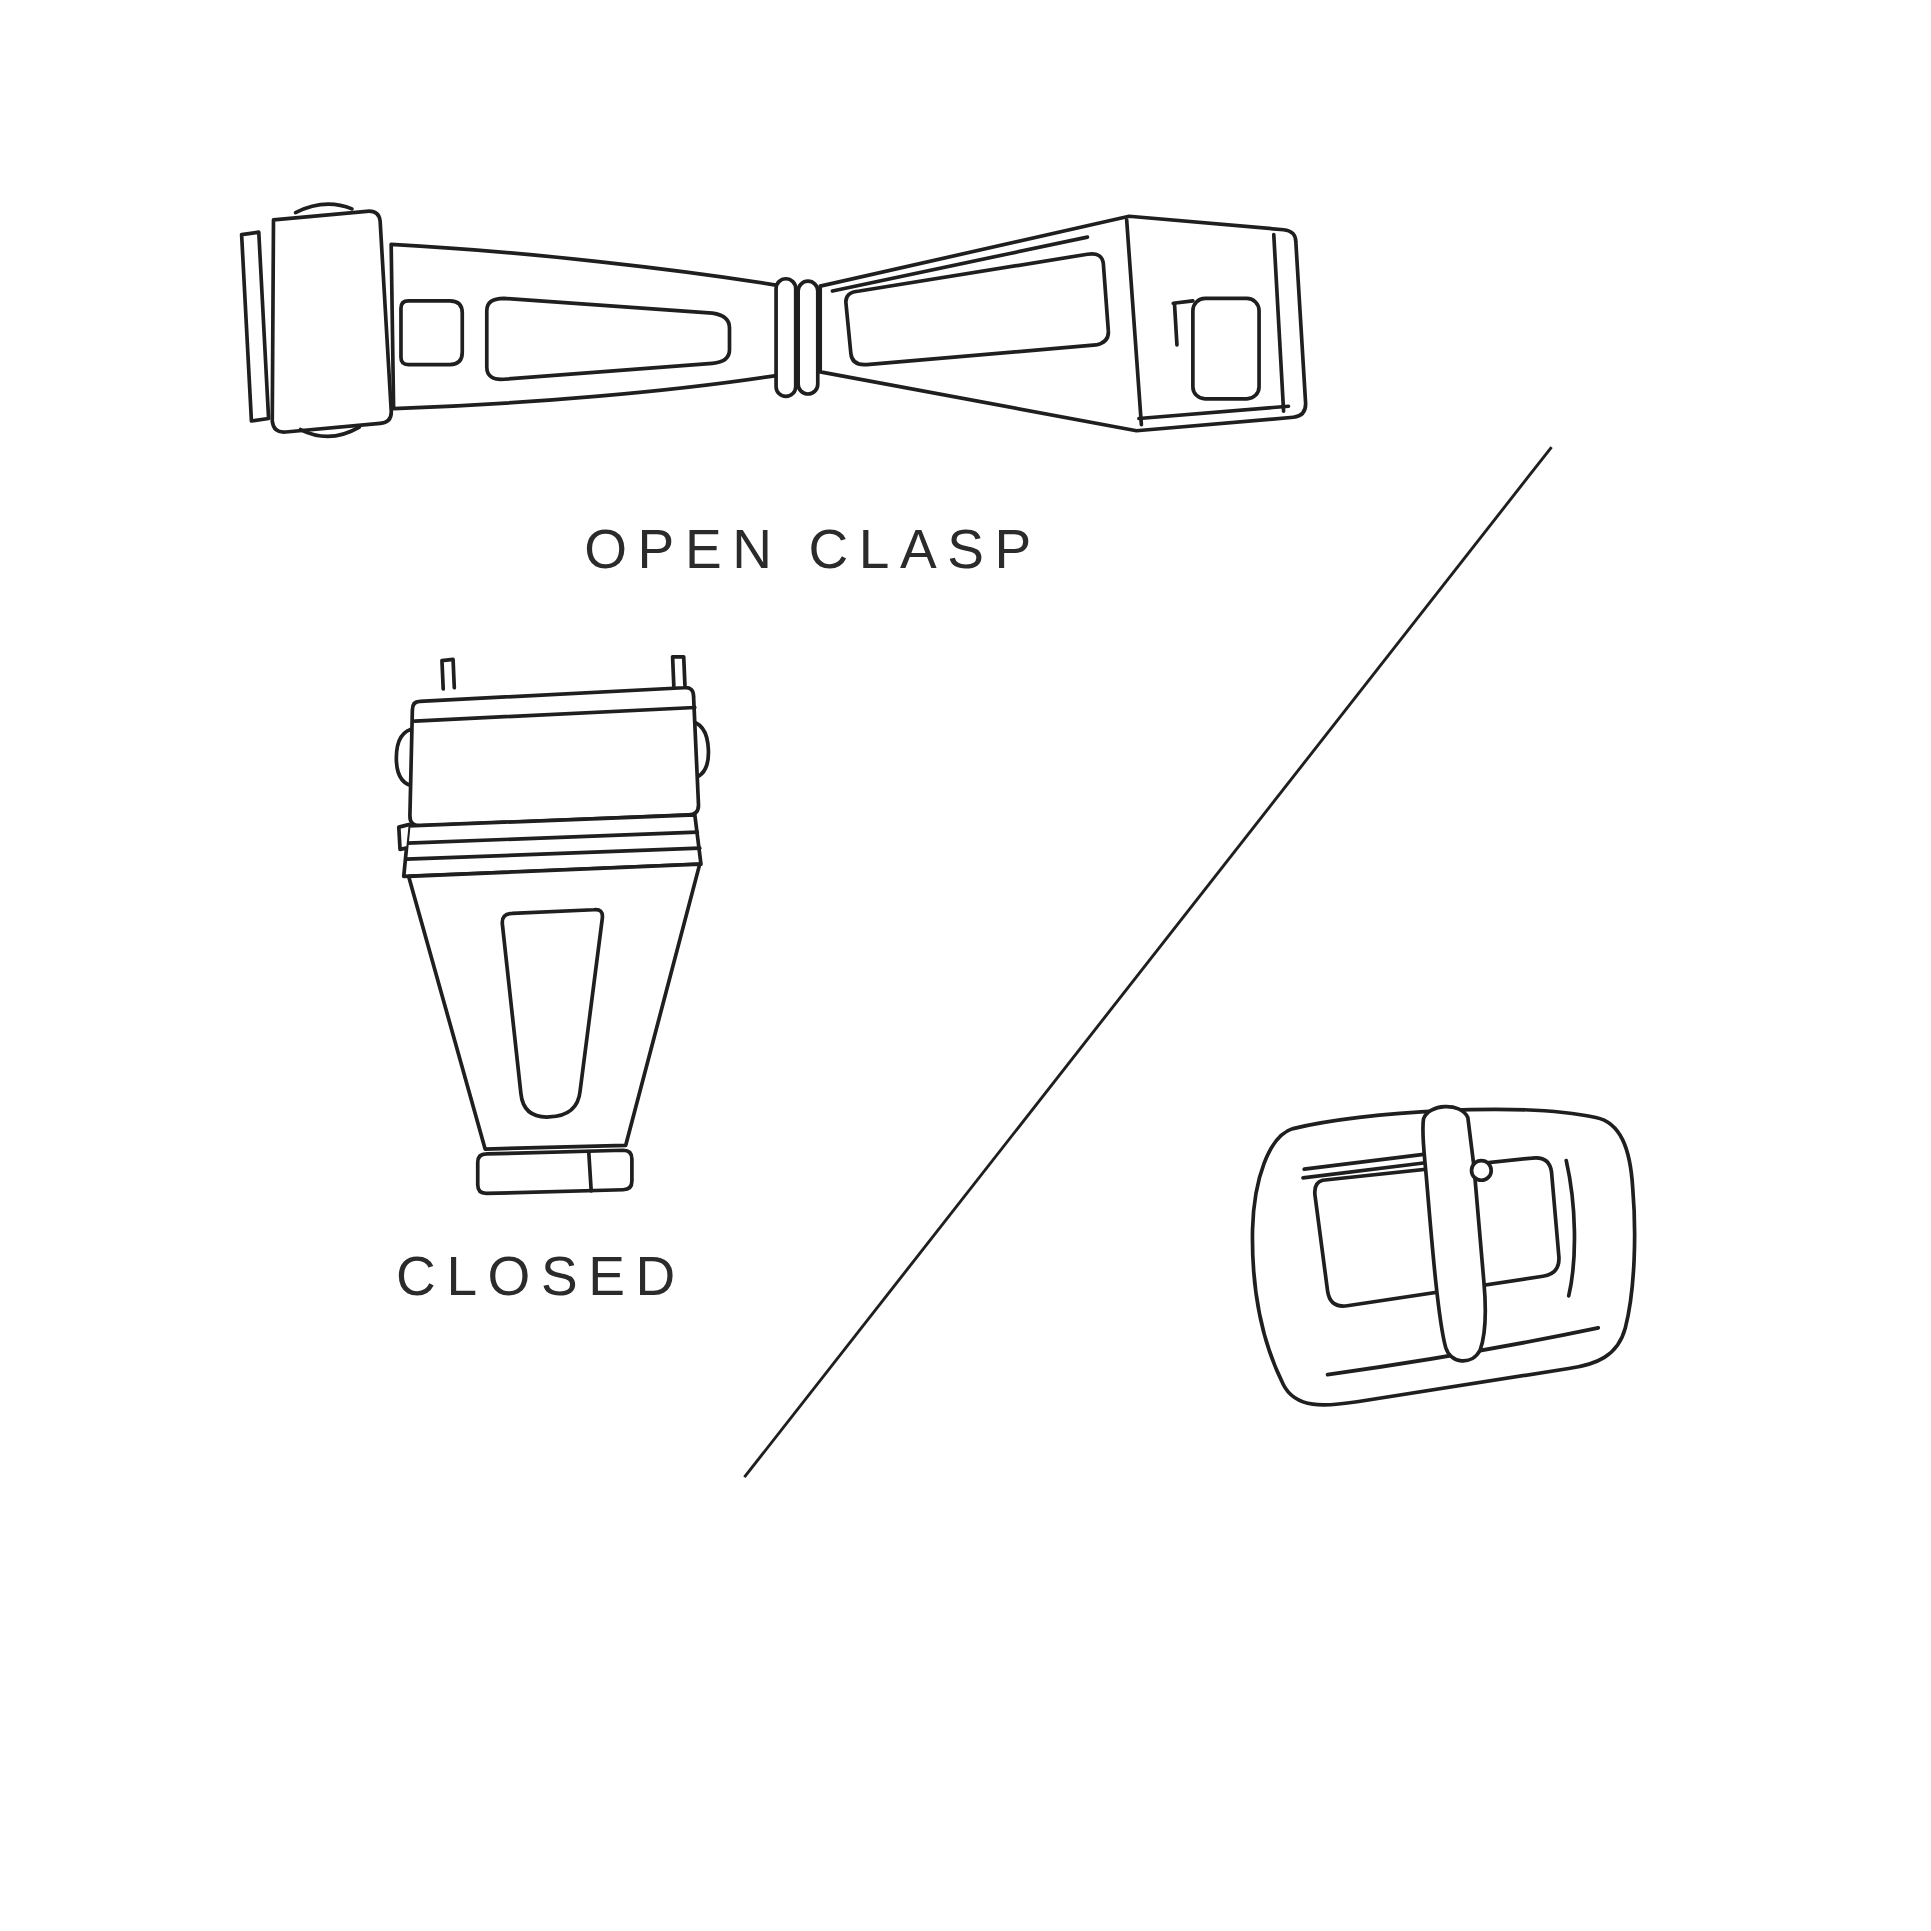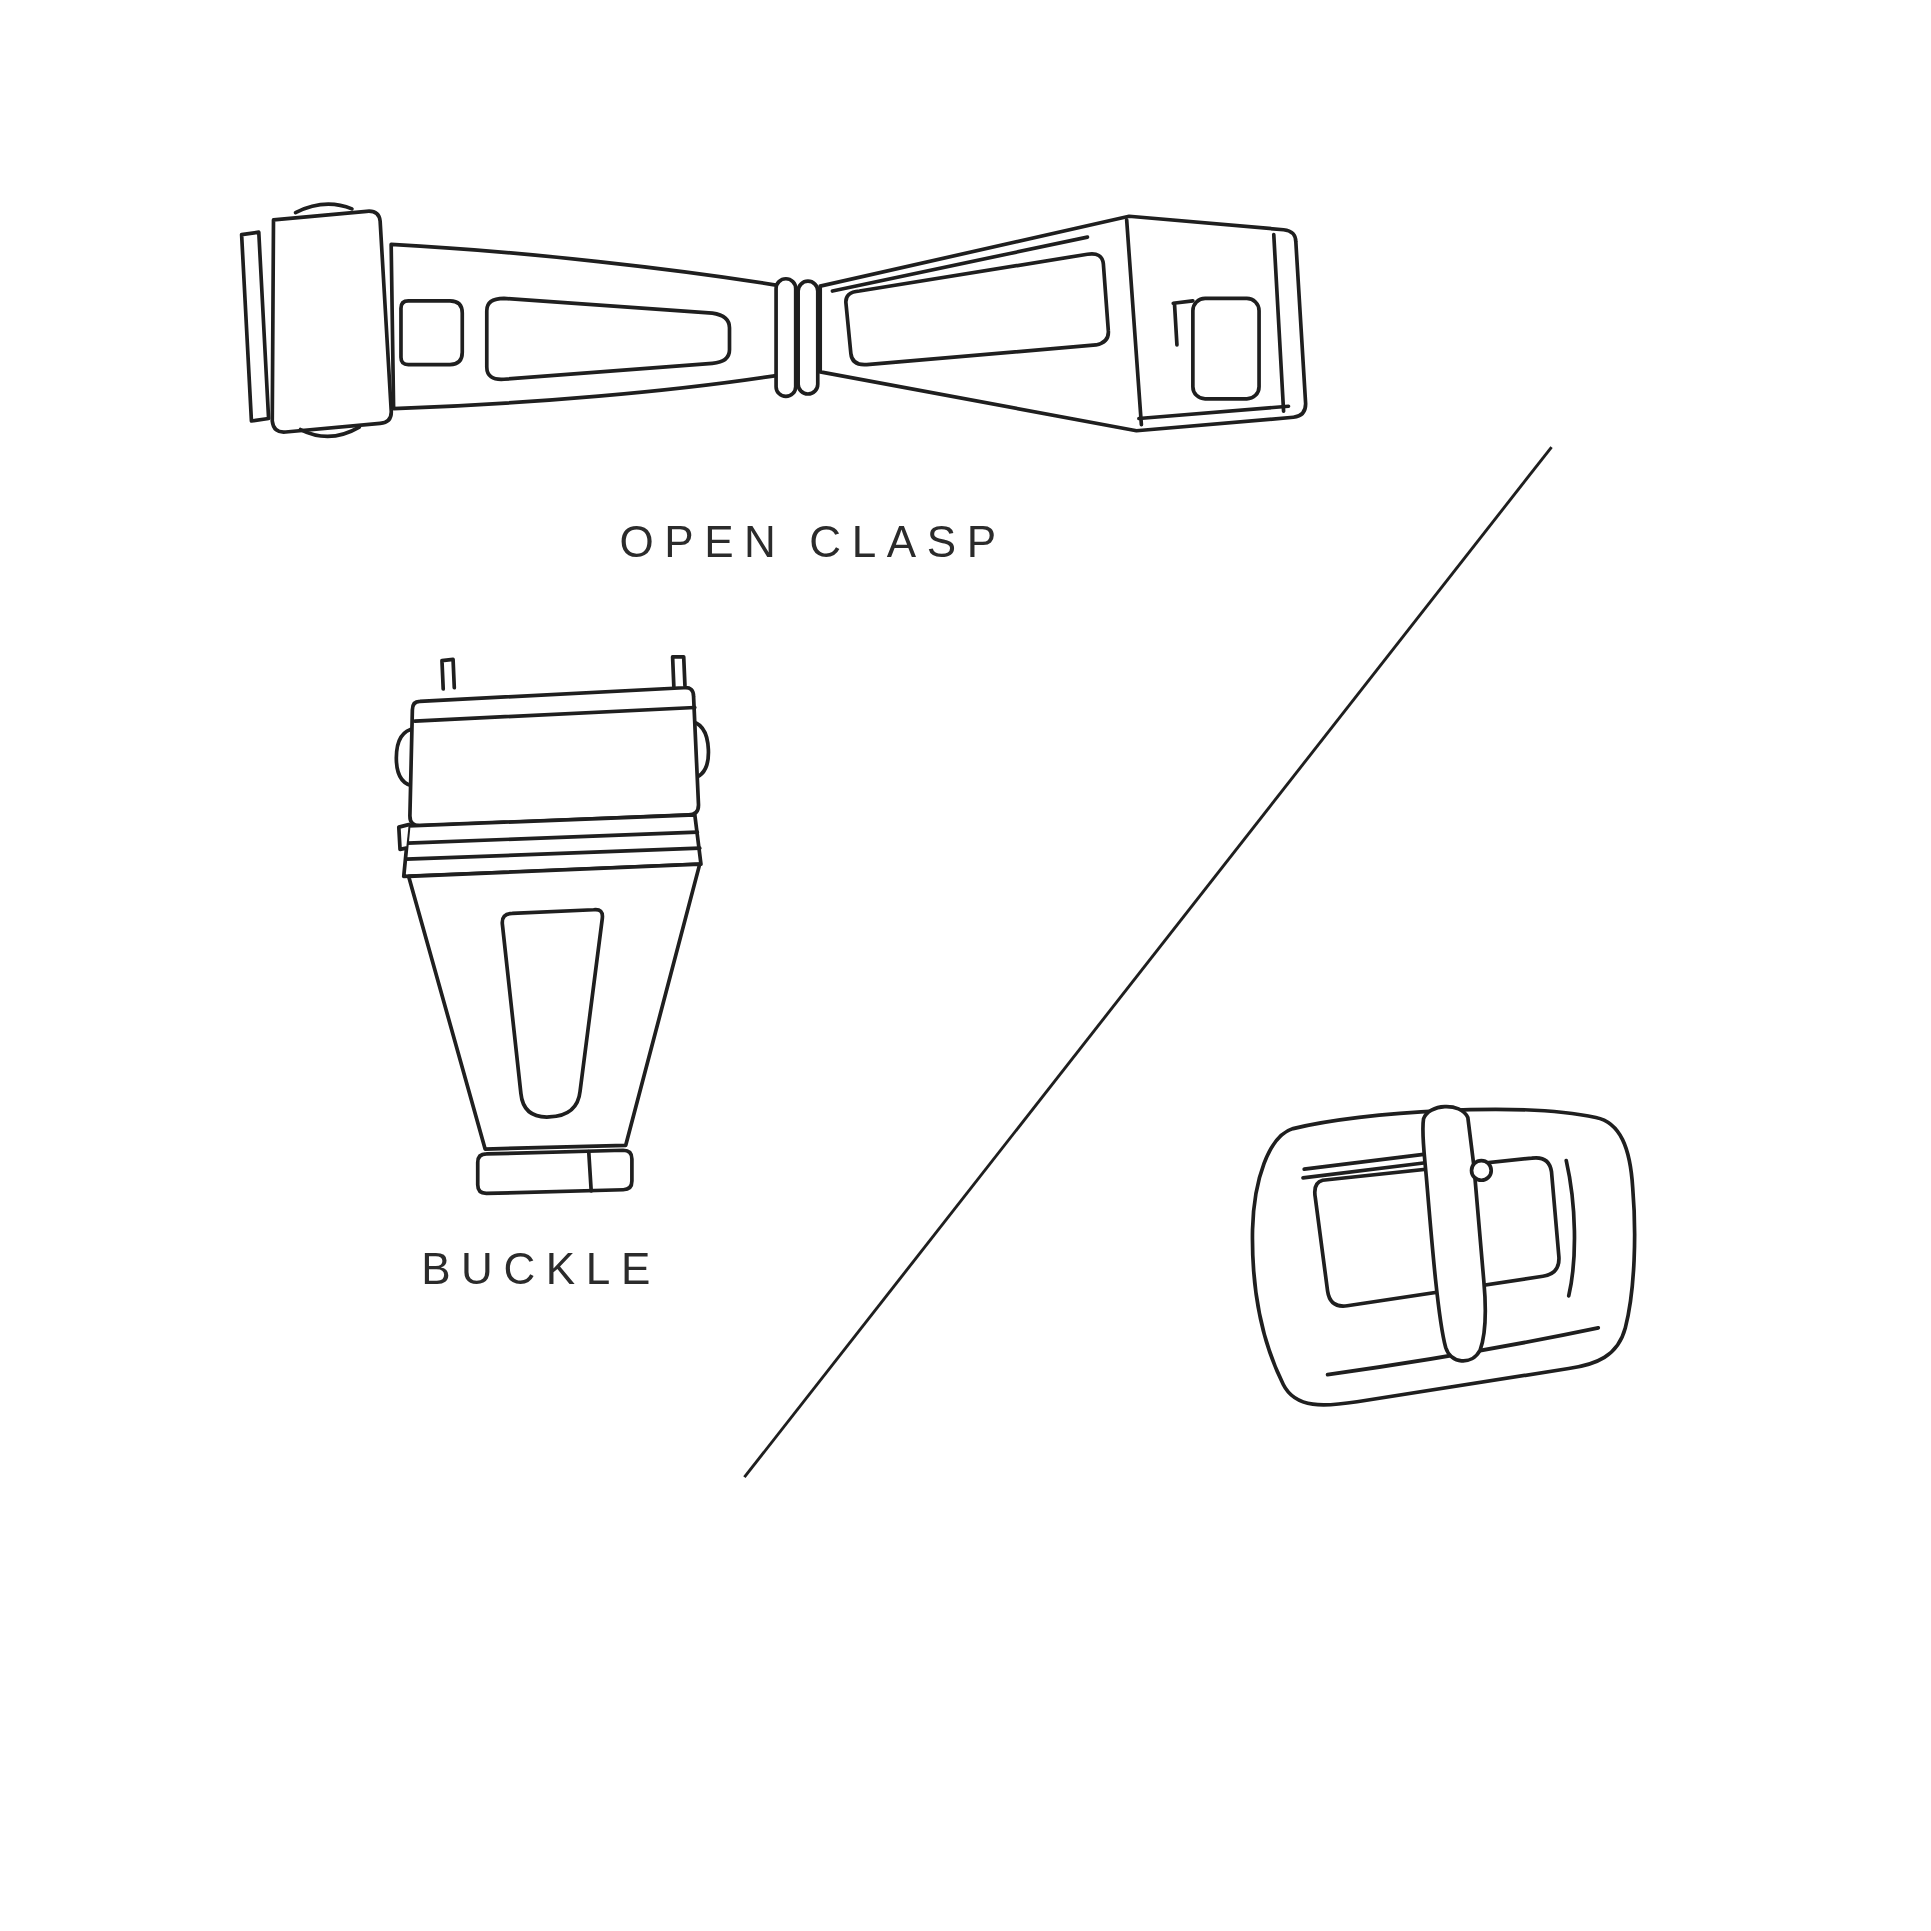--- a/index.html
+++ b/index.html
@@ -10,21 +10,21 @@
     background: #ffffff;
     font-family: "Liberation Sans", sans-serif;
     color: #1f1f1f;
     overflow: hidden;
   }
   .illus { position: absolute; }
   .illus svg { display: block; }
   .caption {
     position: absolute;
     transform: translateX(-50%);
-    font-size: 44px;
+    font-size: 55px;
     font-weight: 400;
     letter-spacing: 10.6px;
     color: #2b2b2b;
     white-space: nowrap;
   }
   .caption-open  { left: 813px; top: 517px; }
   .caption-closed{ left: 541px; top: 1244px; }
   .page-title {
     position: absolute;
     left: 966px; top: 1726px;
@@ -93,21 +93,21 @@
 
         <path d="M 20,182 L 256,172 L 196,400 L 82,403 Z"></path>
         <path fill="none" d="M 104,212 L 170,209 Q 178,208 177,216 L 159,356 Q 157,376 134,377 Q 113,378 111,358 L 96,221 Q 95,212 104,212 Z"></path>
 
         <path d="M 83,407 L 194,404 Q 201,404 201,411 L 201,429 Q 201,436 194,436 L 83,439 Q 76,439 76,432 L 76,414 Q 76,407 83,407 Z"></path>
         <path fill="none" d="M 166,405 L 168,437"></path>
       </g>
     </svg>
   </div>
 
-  <div class="caption caption-closed">BUCKLE</div>
+  <div class="caption caption-closed">CLOSED</div>
 
   <svg class="divider-svg" width="1931" height="1931" viewBox="0 0 2000 2000">
     <line x1="1607" y1="463" x2="771" y2="1530" stroke="#1f1f1f" stroke-width="3"></line>
   </svg>
 
   <div class="illus" style="left:1239px; top:1099px; width:406px;">
     <svg viewBox="0 0 330 260" width="406" height="320">
       <g stroke="#1f1f1f" stroke-width="3" fill="#ffffff" stroke-linejoin="round" stroke-linecap="round">
 
         <path d="M 44,24 C 100,10 230,2 290,15 C 310,19 318,40 320,72 C 323,108 322,155 314,186 C 308,209 290,216 268,219 L 96,246 C 70,250 46,252 36,232 C 20,200 10,158 11,106 C 12,66 24,30 44,24 Z"></path>

